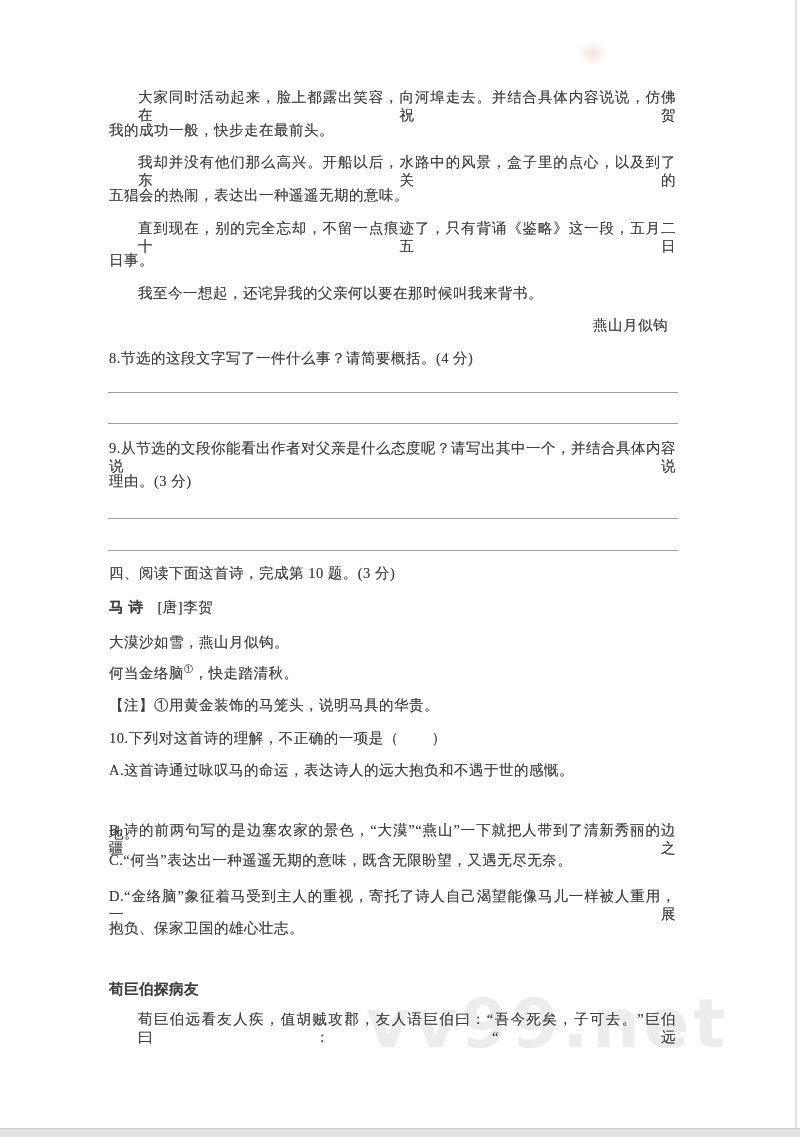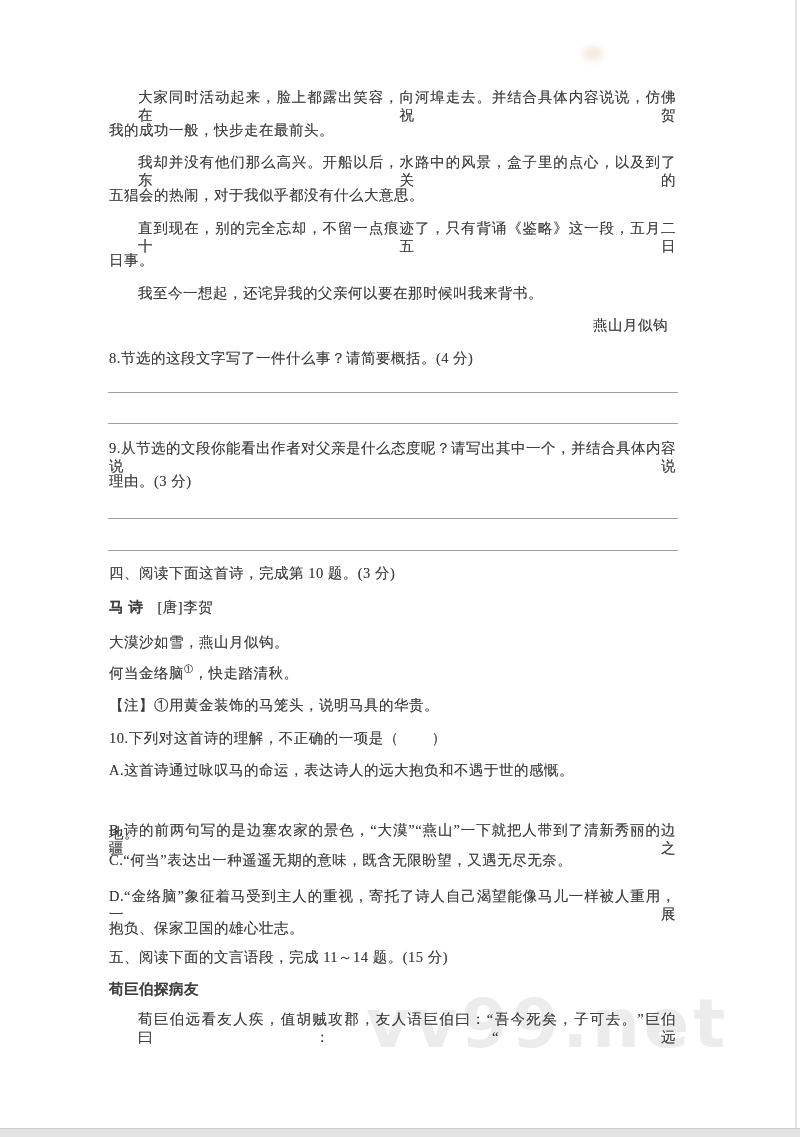--- a/index.html
+++ b/index.html
@@ -54,21 +54,21 @@
 
 <div class="page">
 
   <div class="smudge"></div>
 
   <div class="watermark">vv99.net</div>
 
   <div class="ln j ind" style="top:88px">大家同时活动起来，脸上都露出笑容，向河埠走去。并结合具体内容说说，仿佛在祝贺</div>
   <div class="ln" style="top:121px">我的成功一般，快步走在最前头。</div>
   <div class="ln j ind" style="top:153px">我却并没有他们那么高兴。开船以后，水路中的风景，盒子里的点心，以及到了东关的</div>
-  <div class="ln" style="top:186px">五猖会的热闹，对于我似乎都没有什么大意思。</div>
+  <div class="ln" style="top:186px">五猖会的热闹，表达出一种遥遥无期的意味。</div>
   <div class="ln j ind" style="top:219px">直到现在，别的完全忘却，不留一点痕迹了，只有背诵《鉴略》这一段，五月二十五日</div>
   <div class="ln" style="top:251px">日事。</div>
   <div class="ln ind" style="top:284px">我至今一想起，还诧异我的父亲何以要在那时候叫我来背书。</div>
   <div class="ln r" style="top:316px">燕山月似钩</div>
 
   <div class="ln" style="top:349px">8.节选的这段文字写了一件什么事？请简要概括。(4 分)</div>
   <div class="rule" style="top:392px"></div>
   <div class="rule" style="top:423px"></div>
 
   <div class="ln j" style="top:439px">9.从节选的文段你能看出作者对父亲是什么态度呢？请写出其中一个，并结合具体内容说说</div>
@@ -88,19 +88,18 @@
   <div class="ln" style="top:696px">【注】①用黄金装饰的马笼头，说明马具的华贵。</div>
 
   <div class="ln" style="top:729px">10.下列对这首诗的理解，不正确的一项是（&nbsp;&nbsp;&nbsp;&nbsp;&nbsp;&nbsp;&nbsp;&nbsp;）</div>
   <div class="ln" style="top:761px">A.这首诗通过咏叹马的命运，表达诗人的远大抱负和不遇于世的感慨。</div>
   <div class="ln j" style="top:821px">B.诗的前两句写的是边塞农家的景色，“大漠”“燕山”一下就把人带到了清新秀丽的边疆之</div>
   <div class="ln" style="top:824px">地。</div>
   <div class="ln" style="top:851px">C.“何当”表达出一种遥遥无期的意味，既含无限盼望，又遇无尽无奈。</div>
   <div class="ln j" style="top:887px">D.“金络脑”象征着马受到主人的重视，寄托了诗人自己渴望能像马儿一样被人重用，一展</div>
   <div class="ln" style="top:919px">抱负、保家卫国的雄心壮志。</div>
 
-  <div class="ln" style="top:948px">五、阅读下面的文言语段，完成 11～14 题。(15 分)</div>
   <div class="ln c hei" style="top:980px">荀巨伯探病友</div>
   <div class="ln j ind" style="top:1010px">荀巨伯远看友人疾，值胡贼攻郡，友人语巨伯曰：“吾今死矣，子可去。”巨伯曰：“远</div>
 
   <div class="right-edge"></div>
   <div class="bottom-edge"></div>
 </div>
 
 </body></html>

